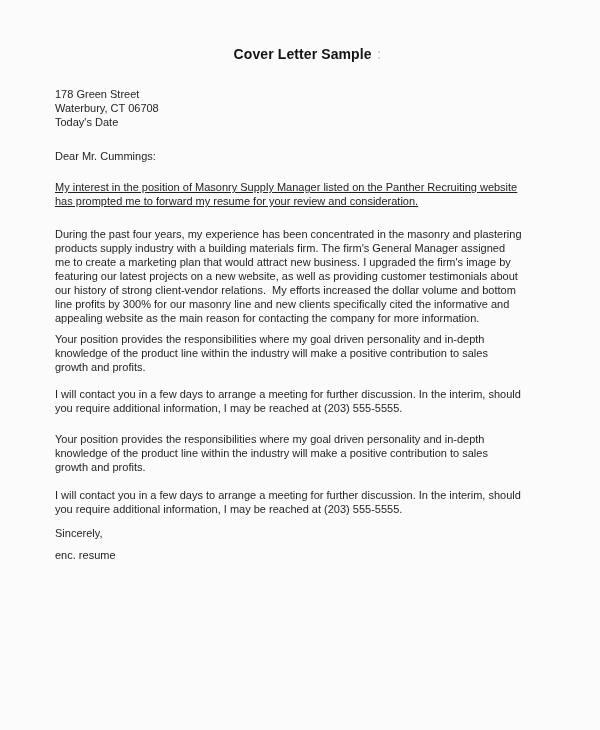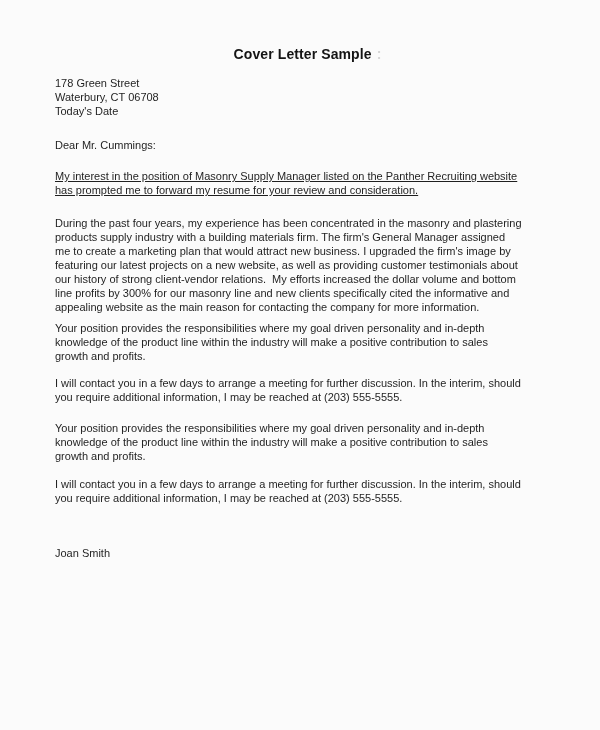--- a/index.html
+++ b/index.html
@@ -33,21 +33,21 @@
     color: #d6d6d6;
     font-weight: bold;
     margin-left: 5px;
   }
   .block {
     font-size: 11px;
     line-height: 14px;
     white-space: pre-wrap;
     max-width: 525px;
   }
-  #sender     { margin-top: 12px; }
+  #sender     { margin-top: 23px; }
   #recipient  { margin-top: 22px; }
   #salutation { margin-top: 20px; }
   #p1         { margin-top: 17px; text-decoration: underline; }
   #p2         { margin-top: 19px; }
   #p3         { margin-top: 7px;  }
   #p4         { margin-top: 13px; }
   #p5         { margin-top: 17px; }
   #p6         { margin-top: 14px; }
   #closing    { margin-top: 10px; }
   #signature  { margin-top: 41px; }
@@ -70,17 +70,18 @@
   <div class="block" id="p2">During the past four years, my experience has been concentrated in the masonry and plastering<br>products supply industry with a building materials firm. The firm's General Manager assigned<br>me to create a marketing plan that would attract new business. I upgraded the firm's image by<br>featuring our latest projects on a new website, as well as providing customer testimonials about<br>our history of strong client-vendor relations.  My efforts increased the dollar volume and bottom<br>line profits by 300% for our masonry line and new clients specifically cited the informative and<br>appealing website as the main reason for contacting the company for more information.</div>
 
   <div class="block" id="p3">Your position provides the responsibilities where my goal driven personality and in-depth<br>knowledge of the product line within the industry will make a positive contribution to sales<br>growth and profits.</div>
 
   <div class="block" id="p4">I will contact you in a few days to arrange a meeting for further discussion. In the interim, should<br>you require additional information, I may be reached at (203) 555-5555.</div>
 
   <div class="block" id="p5">Your position provides the responsibilities where my goal driven personality and in-depth<br>knowledge of the product line within the industry will make a positive contribution to sales<br>growth and profits.</div>
 
   <div class="block" id="p6">I will contact you in a few days to arrange a meeting for further discussion. In the interim, should<br>you require additional information, I may be reached at (203) 555-5555.</div>
 
+  <div class="block" id="closing">Sincerely,</div>
 
-  <div class="block" id="signature">Joan Smith</div>
 
+  <div class="block" id="enclosure">enc. resume</div>
 
 </div>
 
 </body></html>

